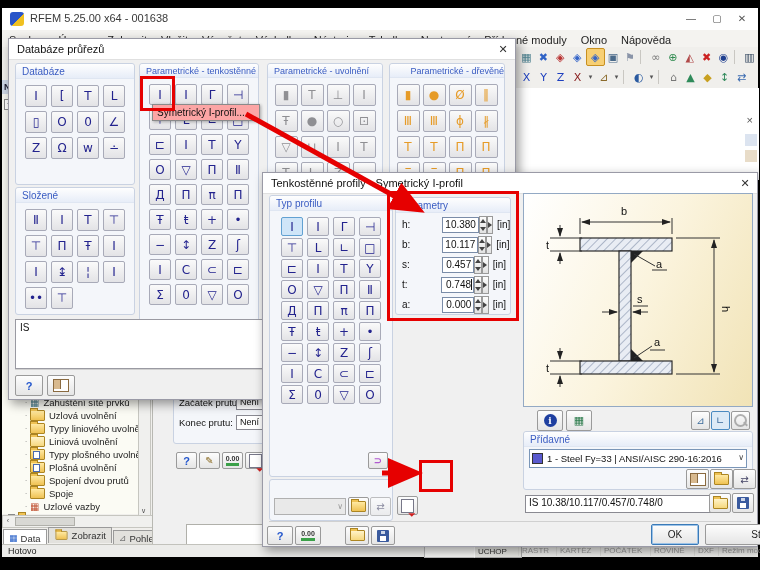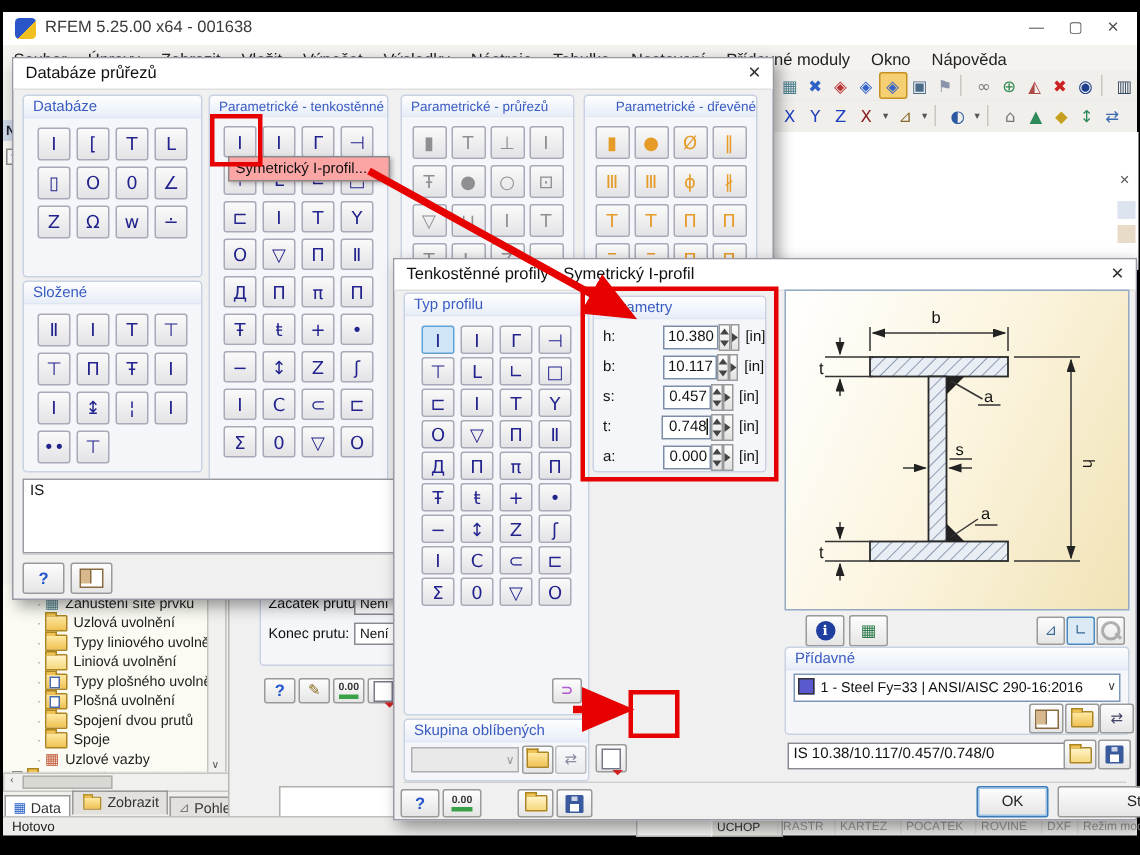--- a/index.html
+++ b/index.html
@@ -355,21 +355,21 @@
           <div class="ibtn">⊂</div>
           <div class="ibtn">⊏</div>
           <div class="ibtn">Σ</div>
           <div class="ibtn">0</div>
           <div class="ibtn">▽</div>
           <div class="ibtn">O</div>
         </div>
     </div>
 
     <div class="grp" style="left:258px;top:24px;width:114px;height:120px;">
-      <div class="grph" style="font-size:9px">Parametrické - průřezů</div>
+      <div class="grph" style="font-size:9px">Parametrické - uvolnění</div>
       <div class="igrid c4-23 graycol">
           <div class="ibtn">▮</div>
           <div class="ibtn">T</div>
           <div class="ibtn">⊥</div>
           <div class="ibtn">I</div>
           <div class="ibtn">Ŧ</div>
           <div class="ibtn">●</div>
           <div class="ibtn">○</div>
           <div class="ibtn">⊡</div>
           <div class="ibtn">▽</div>
@@ -649,21 +649,20 @@
     <div class="field" style="left:262px;top:322px;width:178px;height:14px;">
       <span>IS 10.38/10.117/0.457/0.748/0</span></div>
     <div class="btn" style="left:446px;top:320px;width:20px;height:18px;">
       <span class="fold open"></span>
       </div>
     <div class="btn" style="left:469px;top:320px;width:20px;height:18px;">
       <span class="save"></span>
       </div>
 
     <div class="grp" style="left:6px;top:306px;width:122px;height:40px;">
-      <div class="grph">Skupina oblíbených</div>
       <div class="abs" style="left:4px;top:18px;width:70px;height:15px;background:#e9e9e9;border:1px solid #b0b0b0;">
         <span class="ddcaret" style="color:#999">∨</span>
         </div>
       <div class="btn" style="left:78px;top:17px;width:19px;height:17px;">
         <span class="fold"></span>
         </div>
       <div class="btn" style="left:100px;top:17px;width:19px;height:17px;opacity:.6">
         <span style="color:#446;font-size:10px">⇄</span>
         </div>
     </div>

